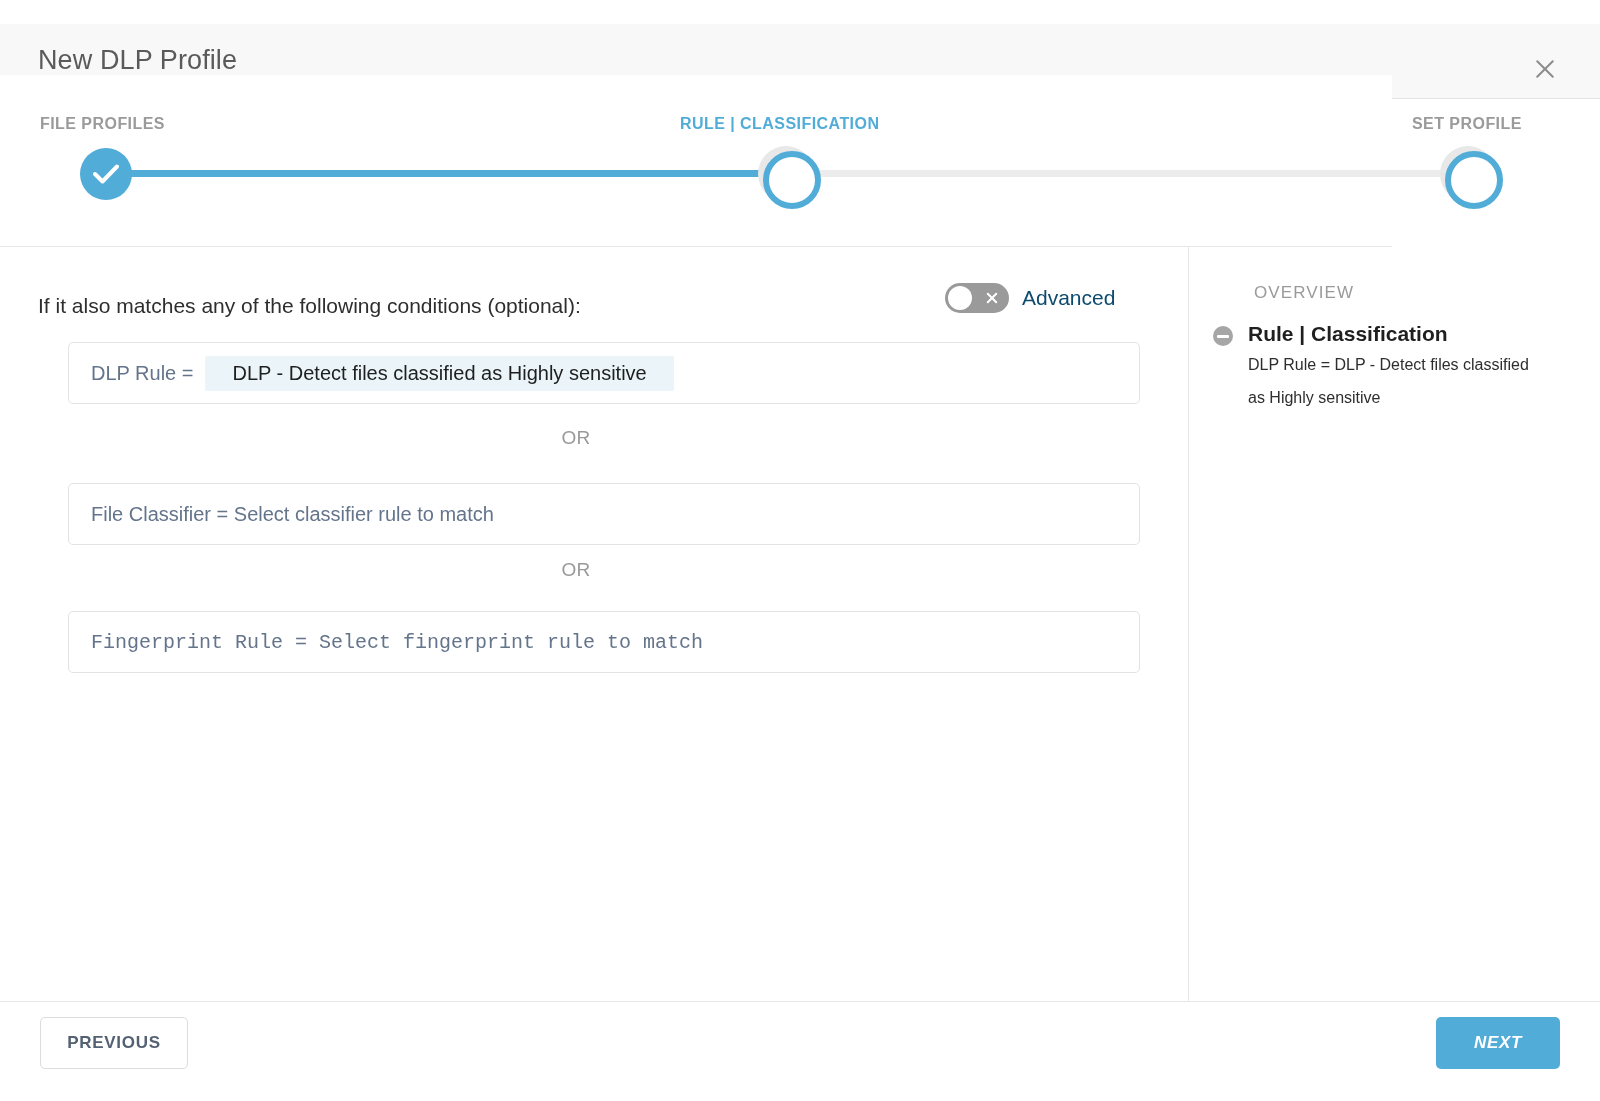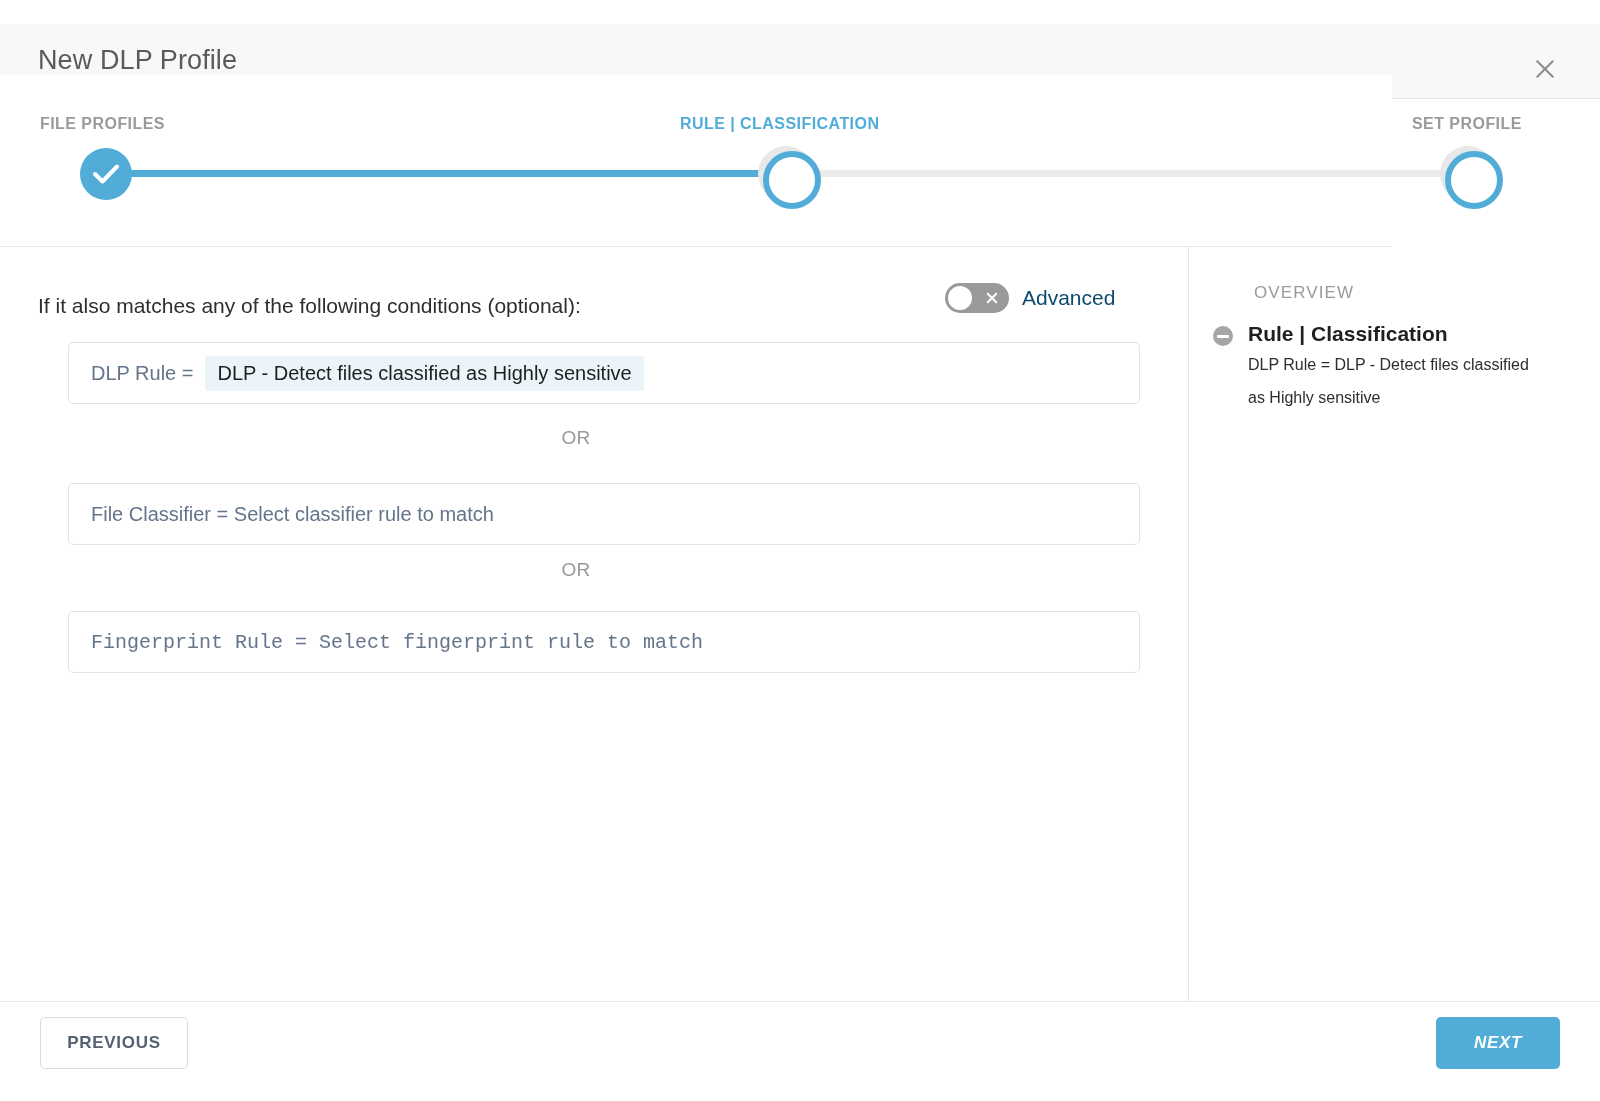--- a/index.html
+++ b/index.html
@@ -175,21 +175,21 @@
   #cond-2 { top: 483px; }
   #cond-3 { top: 611px; font-family: Liberation Mono, monospace; }
 
   .cond-label {
     margin-left: 22px;
     font-size: 20px; color: #64748b; font-weight: 400;
     white-space: nowrap;
   }
   .cond-chip {
     margin-left: 12px;
-    padding: 6px 12px;
+    padding: 6px 27px;
     background: #eaf4f9;
     font-size: 20px; color: #1f1f1f;
     white-space: nowrap; border-radius: 2px;
   }
   .cond-placeholder {
     margin-left: 22px;
     font-size: 20px; color: #64748b;
     white-space: nowrap;
   }
 

